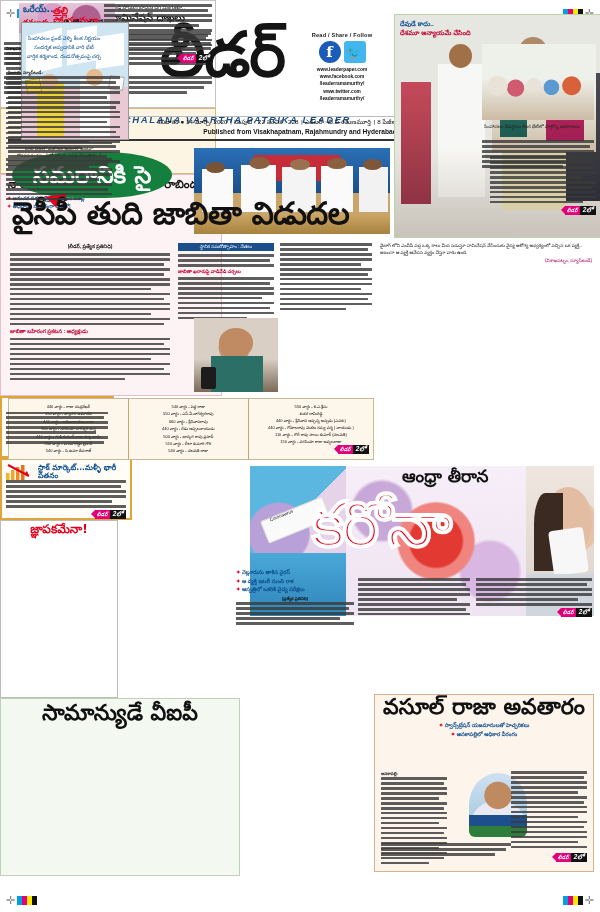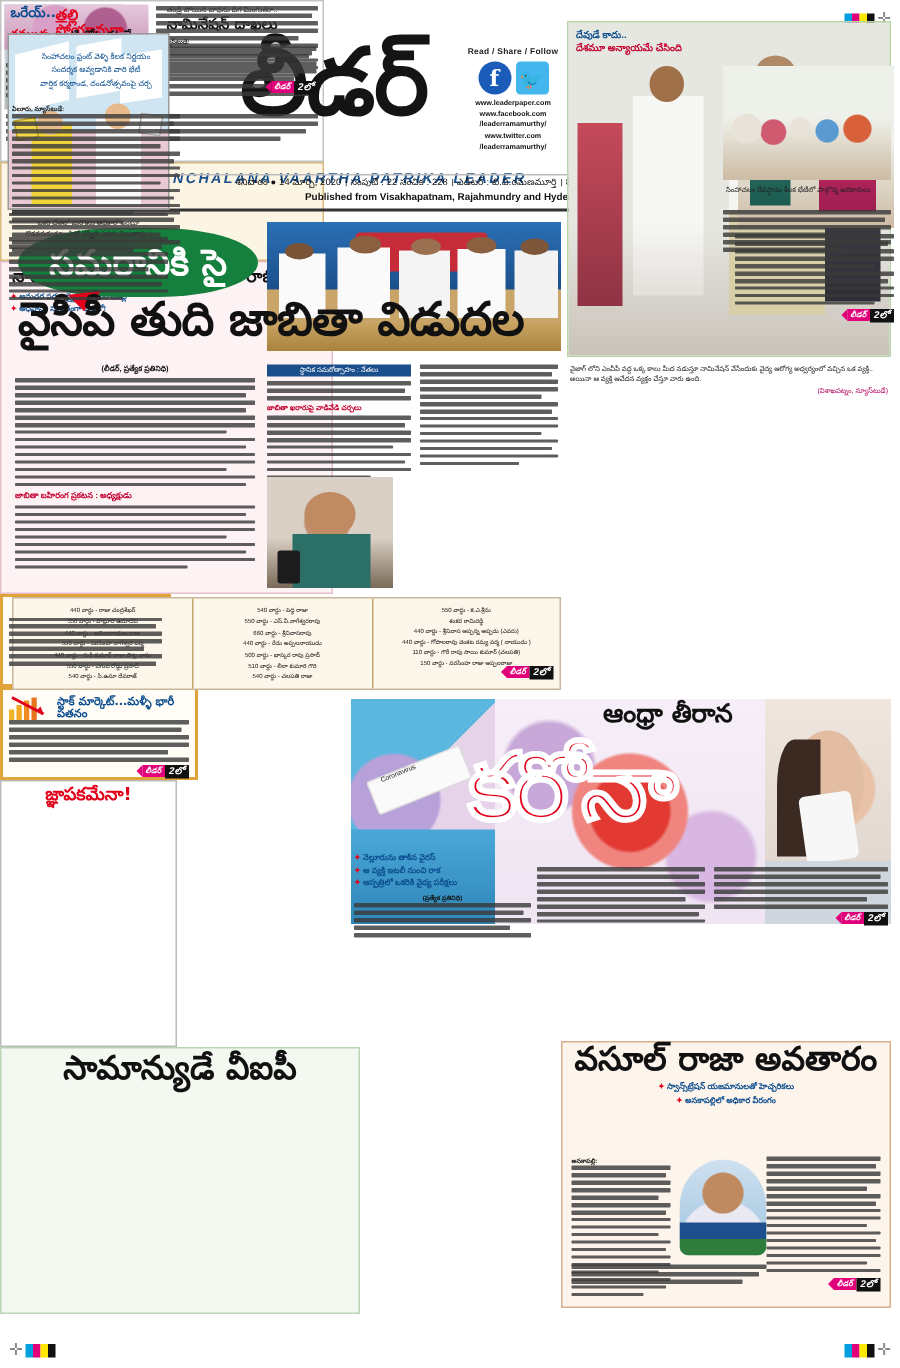--- a/index.html
+++ b/index.html
@@ -40,21 +40,21 @@
   .ic.tw { background: #43b6ee; font-size: 13px; }
   .mh-social .url { font-size: 4.8px; color: #111; line-height: 1.5; font-weight: bold; }
 
   .mh-meta { position: absolute; left: 0; top: 118px; width: 600px; text-align: center;
     font-size: 6.2px; color: #111; letter-spacing: .1px; }
   .mh-pub { position: absolute; left: 0; top: 128px; width: 600px; text-align: center;
     font-size: 6.6px; font-weight: bold; color: #111; }
   .rule { position: absolute; left: 8px; width: 584px; height: 1px; background: #bbb; }
 
   
-  .photo { position: relative; overflow: hidden; background: #cfcfcf; }
+  .photo { position: relative; overflow: hidden; background: #cfcfcf; margin-left: 16px; }
   .cap { font-size: 4.6px; color: #222; line-height: 1.45; padding: 2px 2px 0 2px; }
 
   
   .ph-crowd { background:
       radial-gradient(circle at 18% 62%, #b5476a 0 12%, transparent 13%),
       radial-gradient(circle at 36% 55%, #2a4a7a 0 11%, transparent 12%),
       radial-gradient(circle at 54% 58%, #d2b48c 0 11%, transparent 12%),
       radial-gradient(circle at 72% 60%, #6a8f3f 0 11%, transparent 12%),
       radial-gradient(circle at 88% 56%, #8a5a3a 0 11%, transparent 12%),
       linear-gradient(180deg,#9fb5c5 0%, #cbd4d8 55%, #b6bcbd 100%); }

